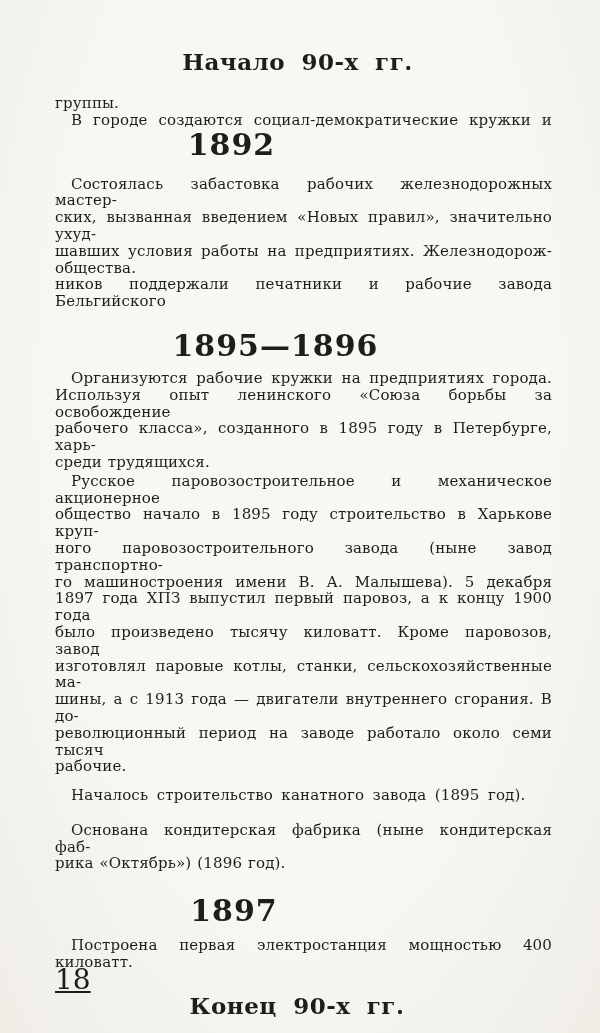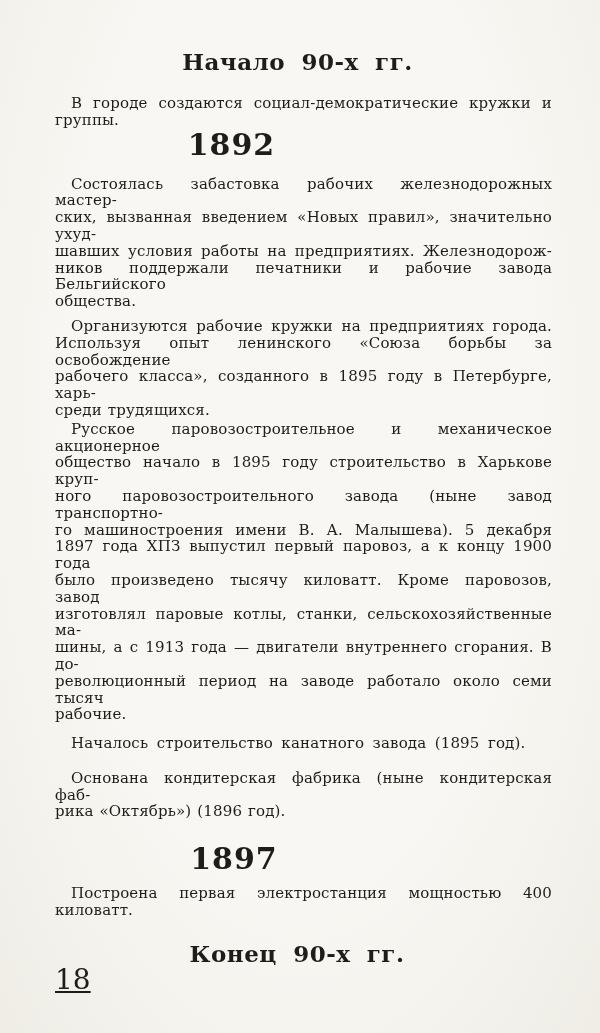--- a/index.html
+++ b/index.html
@@ -70,34 +70,35 @@
 </style>
 </head>
 <body>
 
 <div class="page">
   <div class="col">
 
     <h2 class="h-era h-start">Начало 90-х гг.</h2>
 
     <p class="para mt20">
+      <span class="ln l">группы.</span>
       <span class="ln j ind">В городе создаются социал-демократические кружки и</span>
-      <span class="ln l">группы.</span>
     </p>
 
     <h2 class="h-year h-1892">1892</h2>
 
     <p class="para mt15">
       <span class="ln j ind">Состоялась забастовка рабочих железнодорожных мастер-</span>
       <span class="ln j">ских, вызванная введением «Новых правил», значительно ухуд-</span>
       <span class="ln j">шавших условия работы на предприятиях. Железнодорож-</span>
+      <span class="ln l">общества.</span>
       <span class="ln j">ников поддержали печатники и рабочие завода Бельгийского</span>
-      <span class="ln l">общества.</span>
     </p>
 
+    <h2 class="h-year h-1895 mt20">1895—1896</h2>
 
     <p class="para mt8">
       <span class="ln j ind">Организуются рабочие кружки на предприятиях города.</span>
       <span class="ln j">Используя опыт ленинского «Союза борьбы за освобождение</span>
       <span class="ln j">рабочего класса», созданного в 1895 году в Петербурге, харь-</span>
       <span class="ln l">среди трудящихся.</span>
     </p>
 
     <p class="para mt2">
       <span class="ln j ind">Русское паровозостроительное и механическое акционерное</span>

